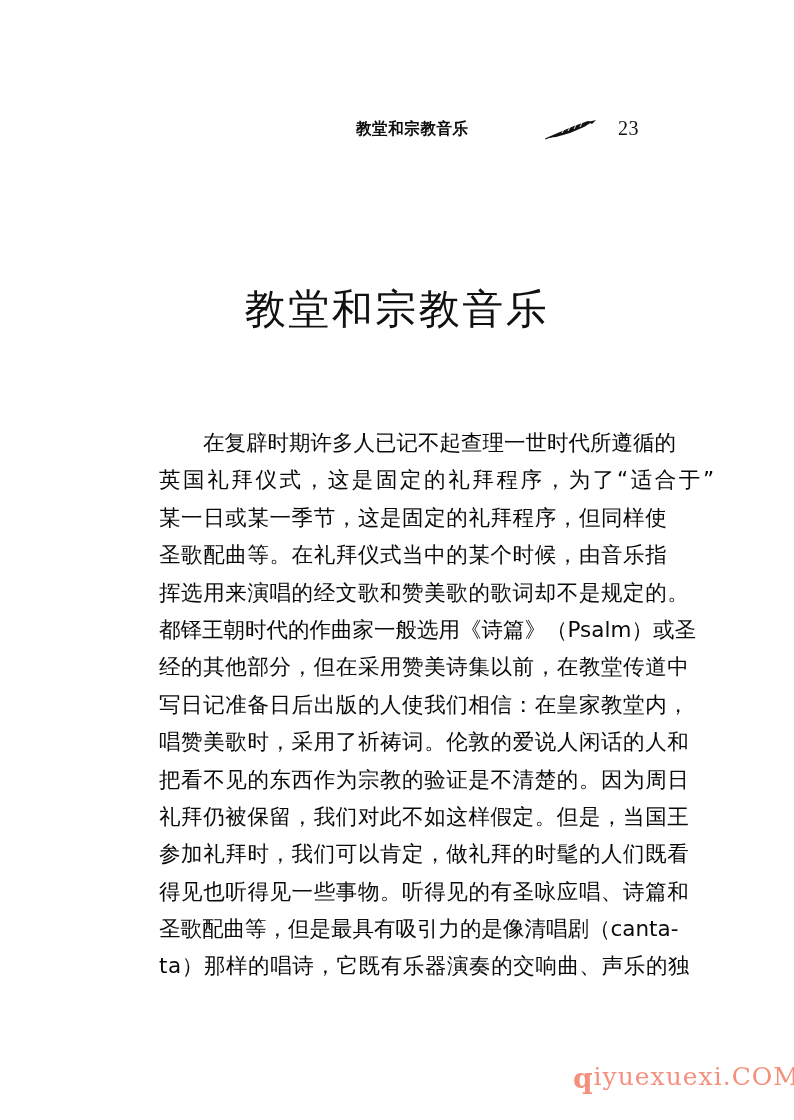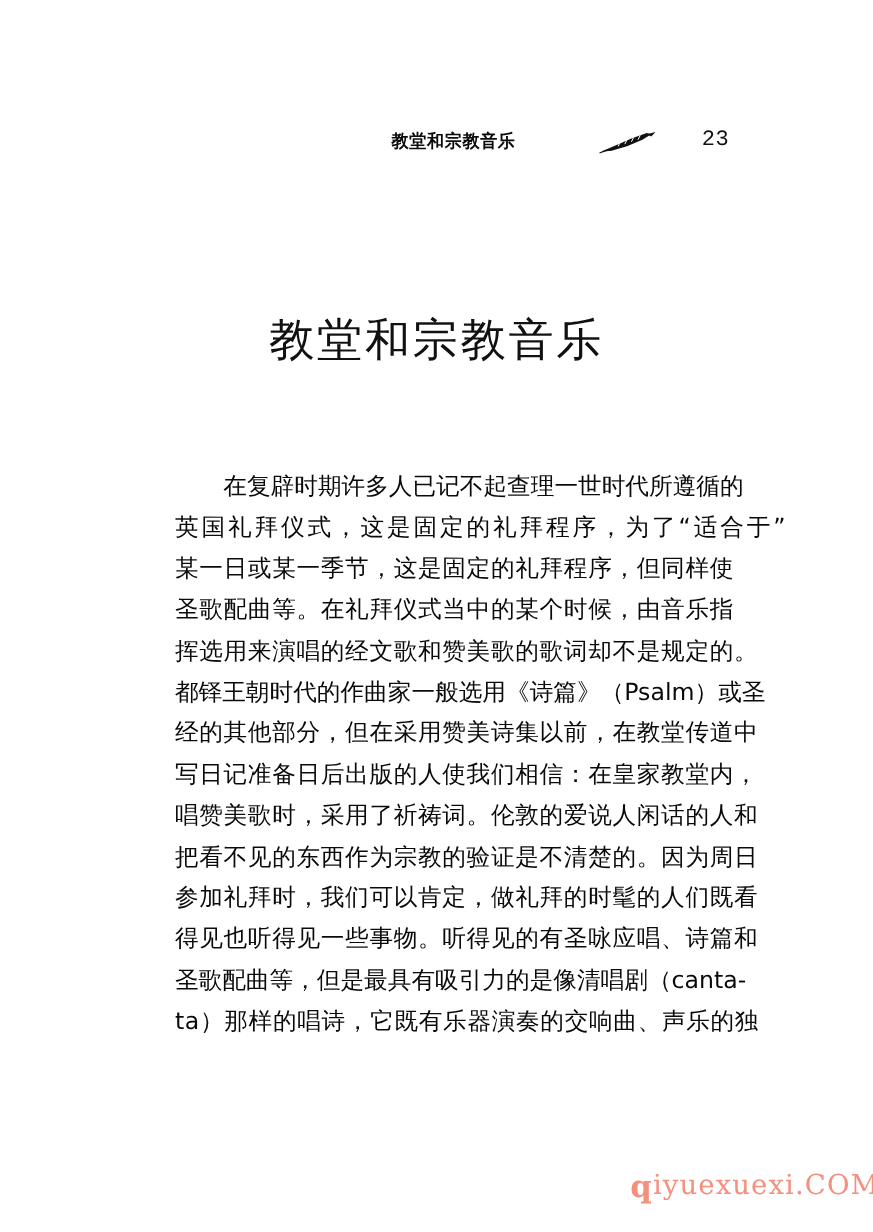--- a/index.html
+++ b/index.html
@@ -53,26 +53,25 @@
     position: absolute;
     left: 544px;
     top: 2px;
     width: 54px;
     height: 20px;
   }
   .rh-page-number {
     position: absolute;
     left: 618px;
     top: -2px;
-    font-family: Liberation Mono, monospace;
+    font-family: Liberation Serif, serif;
     font-size: 20px;
     color: #111;
     letter-spacing: 0.5px;
     line-height: 24px;
-    margin-left: 20px;
   }
 
   
   .chapter-title {
     position: absolute;
     left: 0;
     top: 283px;
     width: 794px;
     text-align: center;
     font-family: "DejaVu Sans", sans-serif;
@@ -154,20 +153,21 @@
     <div class="body-line indent">在复辟时期许多人已记不起查理一世时代所遵循的</div>
     <div class="body-line tracked-3">英国礼拜仪式，这是固定的礼拜程序，为了“适合于”</div>
     <div class="body-line tracked-1">某一日或某一季节，这是固定的礼拜程序，但同样使</div>
     <div class="body-line tracked-1">圣歌配曲等。在礼拜仪式当中的某个时候，由音乐指</div>
     <div class="body-line tracked-1">挥选用来演唱的经文歌和赞美歌的歌词却不是规定的。</div>
     <div class="body-line">都铎王朝时代的作曲家一般选用《诗篇》（Psalm）或圣</div>
     <div class="body-line tracked-1">经的其他部分，但在采用赞美诗集以前，在教堂传道中</div>
     <div class="body-line tracked-1">写日记准备日后出版的人使我们相信：在皇家教堂内，</div>
     <div class="body-line tracked-1">唱赞美歌时，采用了祈祷词。伦敦的爱说人闲话的人和</div>
     <div class="body-line tracked-1">把看不见的东西作为宗教的验证是不清楚的。因为周日</div>
+    <div class="body-line tracked-1">礼拜仍被保留，我们对此不如这样假定。但是，当国王</div>
     <div class="body-line tracked-1">参加礼拜时，我们可以肯定，做礼拜的时髦的人们既看</div>
     <div class="body-line tracked-1">得见也听得见一些事物。听得见的有圣咏应唱、诗篇和</div>
     <div class="body-line">圣歌配曲等，但是最具有吸引力的是像清唱剧（canta-</div>
     <div class="body-line tracked-1">ta）那样的唱诗，它既有乐器演奏的交响曲、声乐的独</div>
   </div>
 
   <div class="watermark">
     <span class="wm-q">q</span><span class="wm-rest">iyuexuexi.COM</span>
   </div>
 

